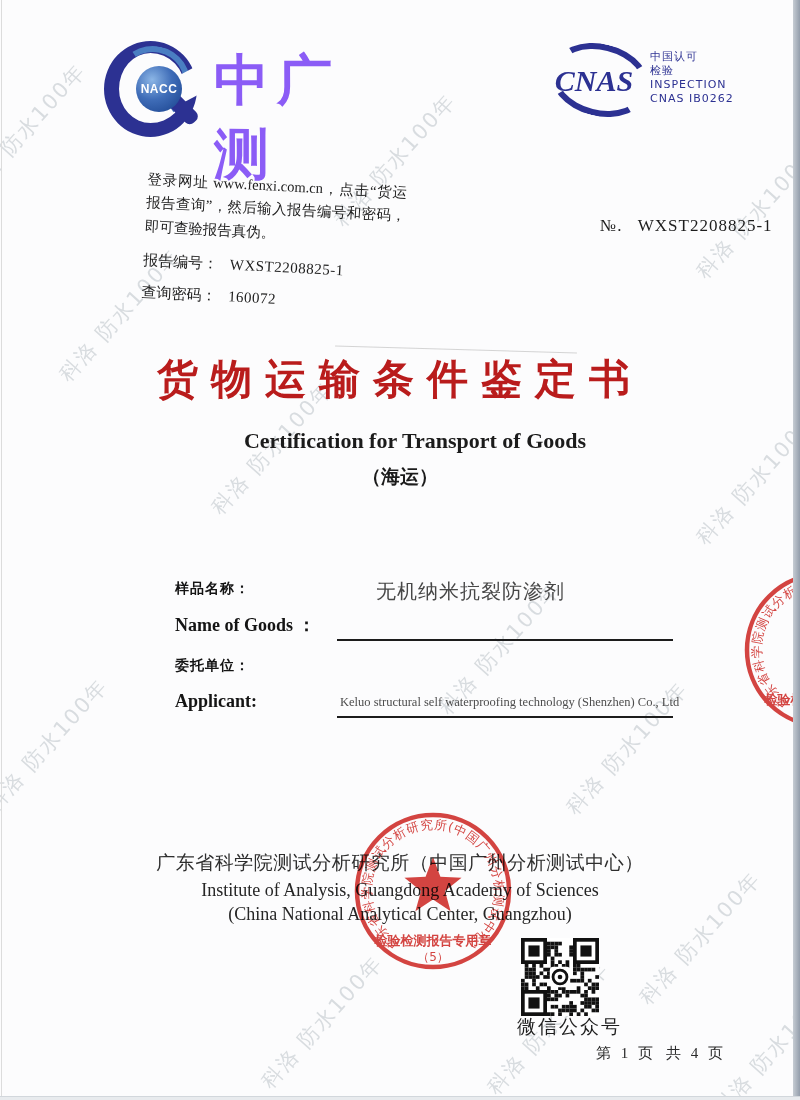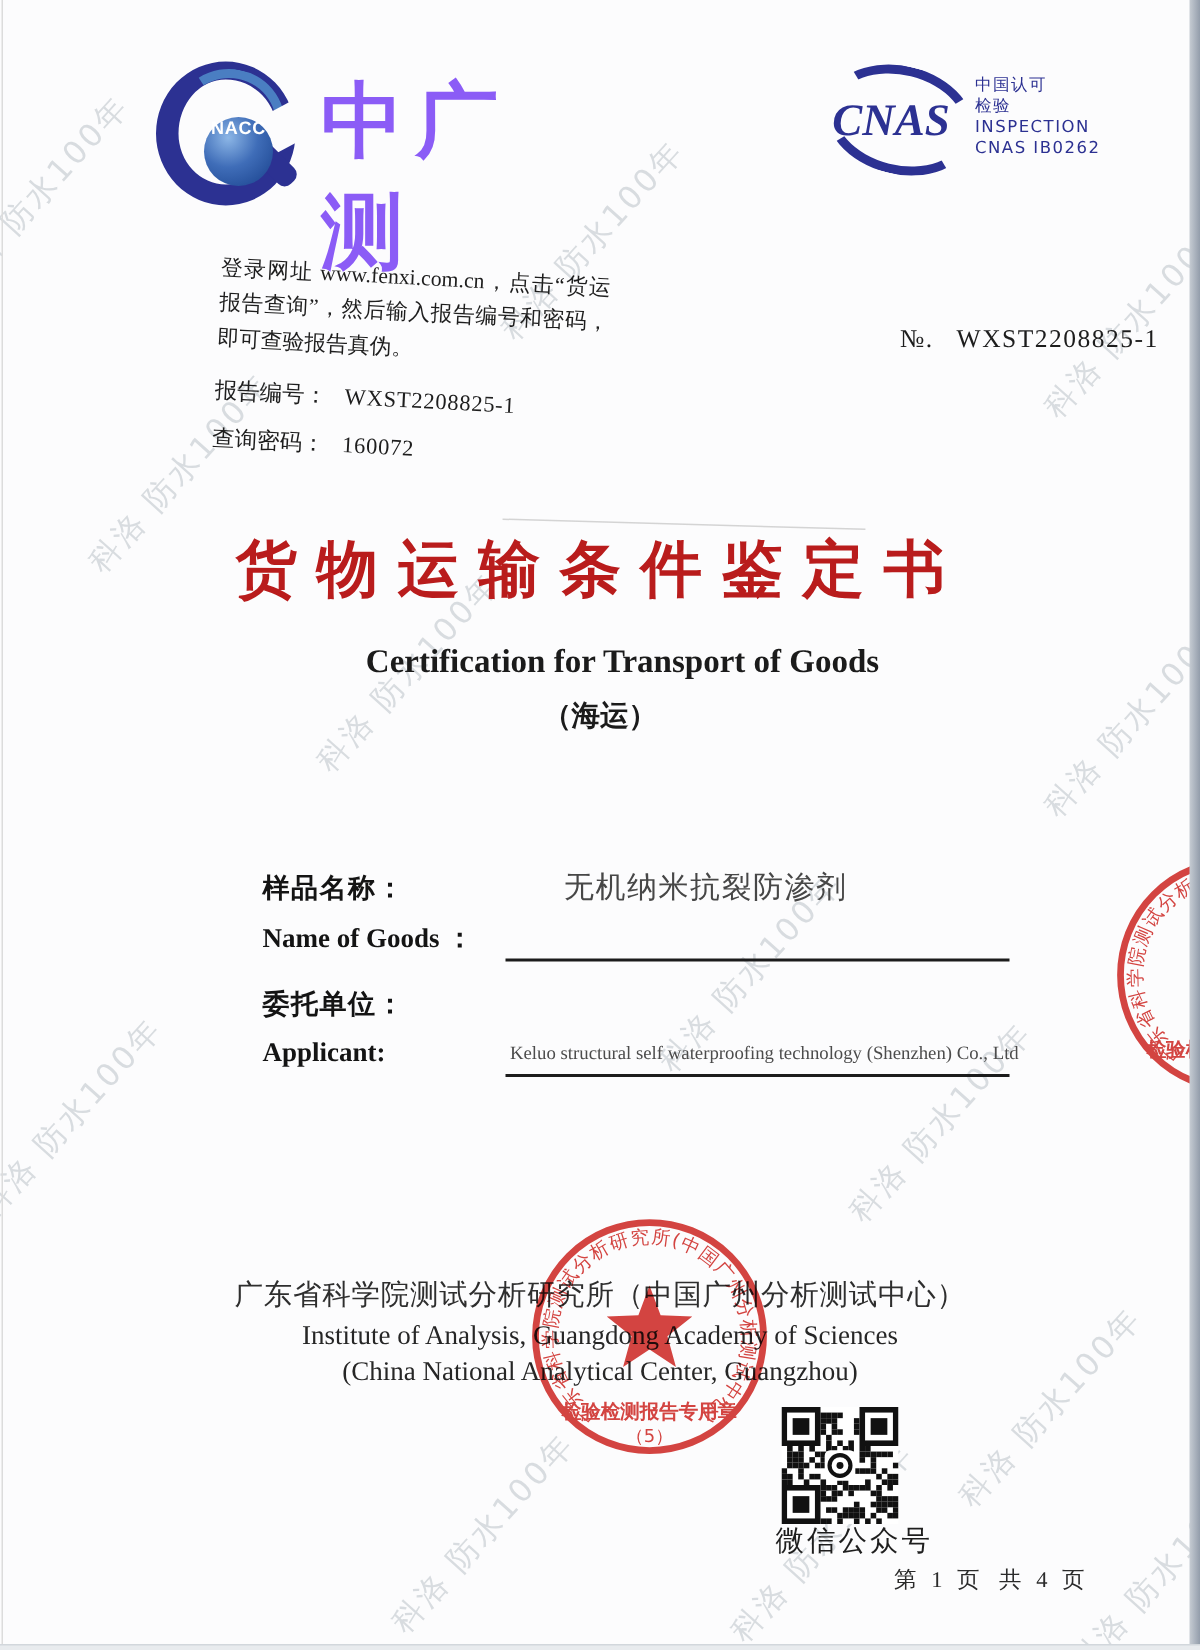--- a/index.html
+++ b/index.html
@@ -14,23 +14,23 @@
   .brand{position:absolute;left:102px;top:38px;width:300px;height:102px;z-index:2;}
   .q-ring{position:absolute;left:2px;top:3px;width:66px;height:70px;border-radius:50%;
           border:12px solid #2c3192;border-left-width:15px;border-bottom-width:14px;}
   .q-ring-light{position:absolute;left:14px;top:8px;width:62px;height:60px;border-radius:50%;
           border:6px solid transparent;border-top-color:#4a7ec2;border-right-color:#4a7ec2;
           transform:rotate(12deg);}
   .q-gap{position:absolute;left:66px;top:36px;width:34px;height:26px;background:#fcfcfd;
           transform:rotate(-28deg);}
   .q-tail{position:absolute;left:64px;top:64px;width:34px;height:15px;background:#2c3192;
           transform:rotate(45deg);border-radius:2px 6px 6px 2px;}
-  .q-sphere{position:absolute;left:34px;top:40px;width:46px;height:46px;border-radius:50%;
+  .q-sphere{position:absolute;left:34px;top:28px;width:46px;height:46px;border-radius:50%;
           background:radial-gradient(circle at 35% 30%,#8cb6e6 0%,#3f6db8 45%,#173f8a 100%);
-          display:flex;justify-content:center;}
+          display:flex;align-items:center;justify-content:center;}
   .q-sphere span{color:#fff;font-family:"Liberation Sans",sans-serif;font-weight:bold;
           font-size:12px;letter-spacing:.5px;}
   .brand-name{position:absolute;left:112px;top:6px;font-family:Liberation Mono, monospace;
           font-weight:bold;font-size:55px;letter-spacing:8px;color:#8b5cf6;}
   .cnas{position:absolute;left:548px;top:42px;width:230px;height:70px;z-index:2;color:#2c3192;}
   .cnas-ellipse{position:absolute;left:2px;top:2px;width:88px;height:60px;border-radius:50%;
           border:6px solid transparent;border-top-color:#2c3192;border-bottom-color:#2c3192;
           transform:rotate(14deg);}
   .cnas-word{position:absolute;left:0px;top:22px;width:92px;text-align:center;
           font-family:"Liberation Serif",serif;font-weight:bold;font-style:italic;
@@ -52,21 +52,21 @@
           transform:rotate(1.6deg);opacity:.65;z-index:2;}
   .title-zh{position:absolute;left:0;top:352px;width:100%;text-align:center;z-index:2;
           font-size:41px;font-weight:bold;letter-spacing:13px;color:#b91c1c;
           font-family:"DejaVu Serif",serif;}
   .title-en{position:absolute;left:0;top:428px;width:100%;text-align:center;z-index:2;
           font-size:22px;font-weight:bold;color:#1b1b1b;padding-left:15px;}
   .title-mode{position:absolute;left:0;top:464px;width:100%;text-align:center;z-index:2;
           font-size:19px;font-weight:bold;color:#1b1b1b;}
   
   .lab-zh{position:absolute;left:175px;z-index:2;font-family:"DejaVu Sans",sans-serif;
-          font-weight:bold;font-size:18px;color:#141414;letter-spacing:1px;}
+          font-weight:bold;font-size:14px;color:#141414;letter-spacing:1px;}
   .lab-en{position:absolute;left:175px;z-index:2;font-weight:bold;font-size:18px;color:#141414;}
   .val-zh{position:absolute;left:340px;z-index:2;font-size:20px;color:#474747;letter-spacing:1px;margin-left:36px;}
   .val-en{position:absolute;left:340px;z-index:2;font-size:12.5px;color:#4c4c4c;}
   .uline{position:absolute;left:337px;width:336px;height:0;border-top:2px solid #1c1c1c;z-index:2;}
   
   .inst-zh{position:absolute;left:0;top:850px;width:100%;text-align:center;z-index:2;
           font-size:19px;color:#2e2e2e;letter-spacing:.5px;}
   .inst-en{position:absolute;left:0;width:100%;text-align:center;z-index:2;
           font-size:18px;color:#262626;}
   

